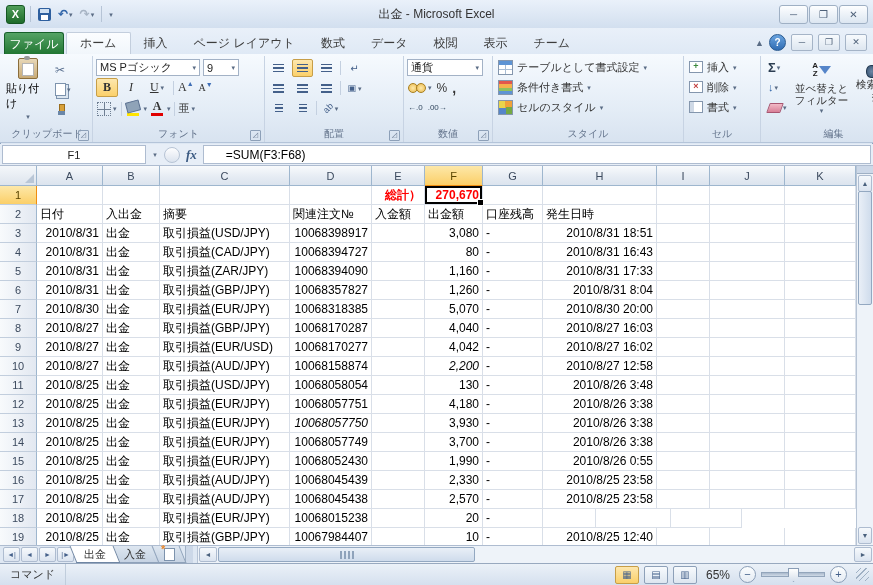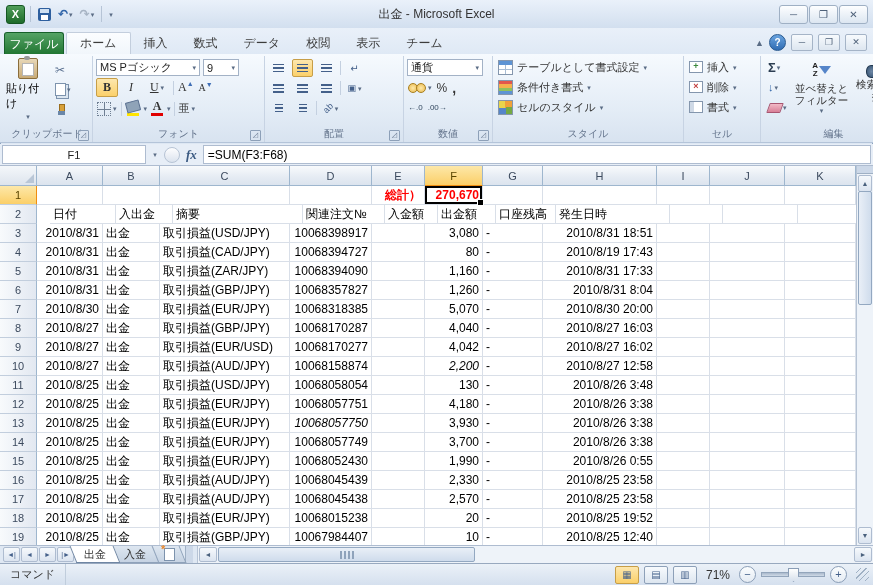--- a/index.html
+++ b/index.html
@@ -105,21 +105,21 @@
   .binoc{width:22px;height:14px;position:relative;margin-top:4px;}
   .binoc::before,.binoc::after{content:"";position:absolute;top:2px;width:9px;height:11px;background:radial-gradient(#6d87a6,#33506e);border-radius:45%;border:1px solid #243a52;}
   .binoc::before{left:0;}.binoc::after{right:0;}
   
   .fbar{position:absolute;top:144px;height:22px;left:0;right:0;background:#e7eef7;border-bottom:1px solid #aebcd0;
     display:flex;align-items:center;padding:0 2px;box-sizing:border-box;gap:2px;}
   .namebox{width:142px;height:17px;background:#fff;border:1px solid #aebcd0;font-size:11px;display:flex;align-items:center;justify-content:center;color:#222;}
   .nbdd{width:14px;text-align:center;}
   .fsplit{width:14px;height:14px;border-radius:50%;background:linear-gradient(#fdfdfe,#dbe3ee);border:1px solid #b7c4d5;}
   .fxg{font-family:"Liberation Serif",serif;font-style:italic;font-weight:bold;font-size:13px;color:#3b5a82;padding:0 4px;}
-  .formula{flex:1;height:17px;background:#fff;border:1px solid #aebcd0;font-size:12px;padding:0 4px;display:flex;align-items:center;color:#000;}
+  .formula{flex:1;height:17px;background:#fff;border:1px solid #aebcd0;font-size:12px;padding:0 22px;display:flex;align-items:center;color:#000;}
   
   .sheet{position:absolute;top:166px;left:0;width:856px;height:379px;background:#fff;overflow:hidden;}
   .gridrow{display:flex;}
   .corner{width:37px;height:20px;flex:none;background:linear-gradient(#f4f7fa,#dde4ed);border-right:1px solid #9eb6ce;border-bottom:1px solid #9eb6ce;box-sizing:border-box;position:relative;}
   .corner::after{content:"";position:absolute;right:2px;bottom:2px;border-left:9px solid transparent;border-bottom:9px solid #b9c6d6;}
   .colh{height:20px;flex:none;text-align:center;line-height:20px;font-size:11px;color:#3c4a5e;box-sizing:border-box;
     background:linear-gradient(#f8fafc,#e5ebf3 60%,#dce4ee);border-right:1px solid #9eb6ce;border-bottom:1px solid #9eb6ce;}
   .colh.sel{background:linear-gradient(#fde8a9,#fbcf68);border-bottom:1px solid #ef8d10;color:#5a4500;}
   .rowh{width:37px;height:19px;flex:none;text-align:center;line-height:19px;font-size:11px;color:#3c4a5e;box-sizing:border-box;
     background:linear-gradient(90deg,#f8fafc,#e2e8f1);border-right:1px solid #9eb6ce;border-bottom:1px solid #c2cedd;}
@@ -208,20 +208,21 @@
       <span class="wbtn">❐</span>
       <span class="wbtn">✕</span>
     </div>
   </div>
 
   <div class="tabrow">
     <div class="filetab">ファイル</div>
     <div class="rtabs">
         <div class="rtab active">ホーム</div>
         <div class="rtab">挿入</div>
+        <div class="rtab">ページ レイアウト</div>
         <div class="rtab">数式</div>
         <div class="rtab">データ</div>
         <div class="rtab">校閲</div>
         <div class="rtab">表示</div>
         <div class="rtab">チーム</div>
       </div>
     <div class="tr-right">
       <span class="collic">▲</span>
       <span class="helpic">?</span>
       <span class="mbtn">─</span>
@@ -508,21 +509,21 @@
           <div class="cell red ar" style="width: 53px;">総計）</div>
           <div class="cell red ar selcell" style="width: 58px;">270,670<div class="handle"></div></div>
           <div class="cell " style="width: 60px;"></div>
           <div class="cell " style="width: 114px;"></div>
           <div class="cell " style="width: 53px;"></div>
           <div class="cell " style="width: 75px;"></div>
           <div class="cell " style="width: 71px;"></div>
         </div>
         <div class="gridrow">
           <div class="rowh">2</div>
-          <div class="cell " style="width: 66px; margin-left: 13px;">日付</div>
+          <div class="cell " style="width: 66px;">日付</div>
           <div class="cell " style="width: 57px;">入出金</div>
           <div class="cell " style="width: 130px;">摘要</div>
           <div class="cell " style="width: 82px;">関連注文№</div>
           <div class="cell " style="width: 53px;">入金額</div>
           <div class="cell " style="width: 58px;">出金額</div>
           <div class="cell " style="width: 60px;">口座残高</div>
           <div class="cell " style="width: 114px;">発生日時</div>
           <div class="cell " style="width: 53px;"></div>
           <div class="cell " style="width: 75px;"></div>
           <div class="cell " style="width: 71px;"></div>
@@ -543,21 +544,21 @@
         </div>
         <div class="gridrow">
           <div class="rowh">4</div>
           <div class="cell ar" style="width: 66px;">2010/8/31</div>
           <div class="cell " style="width: 57px;">出金</div>
           <div class="cell " style="width: 130px;">取引損益(CAD/JPY)</div>
           <div class="cell ar" style="width: 82px;">10068394727</div>
           <div class="cell ar" style="width: 53px;"></div>
           <div class="cell ar" style="width: 58px;">80</div>
           <div class="cell " style="width: 60px;">-</div>
-          <div class="cell ar" style="width: 114px;">2010/8/19 17:43</div>
+          <div class="cell ar" style="width: 114px;">2010/8/31 16:43</div>
           <div class="cell " style="width: 53px;"></div>
           <div class="cell " style="width: 75px;"></div>
           <div class="cell " style="width: 71px;"></div>
         </div>
         <div class="gridrow">
           <div class="rowh">5</div>
           <div class="cell ar" style="width: 66px;">2010/8/31</div>
           <div class="cell " style="width: 57px;">出金</div>
           <div class="cell " style="width: 130px;">取引損益(ZAR/JPY)</div>
           <div class="cell ar" style="width: 82px;">10068394090</div>
@@ -739,21 +740,20 @@
         </div>
         <div class="gridrow">
           <div class="rowh">18</div>
           <div class="cell ar" style="width: 66px;">2010/8/25</div>
           <div class="cell " style="width: 57px;">出金</div>
           <div class="cell " style="width: 130px;">取引損益(EUR/JPY)</div>
           <div class="cell ar" style="width: 82px;">10068015238</div>
           <div class="cell ar" style="width: 53px;"></div>
           <div class="cell ar" style="width: 58px;">20</div>
           <div class="cell " style="width: 60px;">-</div>
-          <div class="cell ar" style="width: 114px;">2010/8/25 19:52</div>
           <div class="cell " style="width: 53px;"></div>
           <div class="cell " style="width: 75px;"></div>
           <div class="cell " style="width: 71px;"></div>
         </div>
         <div class="gridrow">
           <div class="rowh">19</div>
           <div class="cell ar" style="width: 66px;">2010/8/25</div>
           <div class="cell " style="width: 57px;">出金</div>
           <div class="cell " style="width: 130px;">取引損益(GBP/JPY)</div>
           <div class="cell ar" style="width: 82px;">10067984407</div>
@@ -803,21 +803,21 @@
       <span class="hbtn">►</span>
     </div>
   </div>
 
   <div class="statusbar">
     <div class="mode">コマンド</div>
     <div class="sbright">
       <span class="vbtn active">▦</span>
       <span class="vbtn">▤</span>
       <span class="vbtn">▥</span>
-      <span style="margin:0 4px;font-size:12px">71%</span>
+      <span style="margin:0 4px;font-size:12px">65%</span>
       <span class="zbtn">−</span>
       <span class="zline">
           <span class="zthumb"></span>
         </span>
       <span class="zbtn">+</span>
       <span class="rgrip"></span>
     </div>
   </div>
 
 </div>

